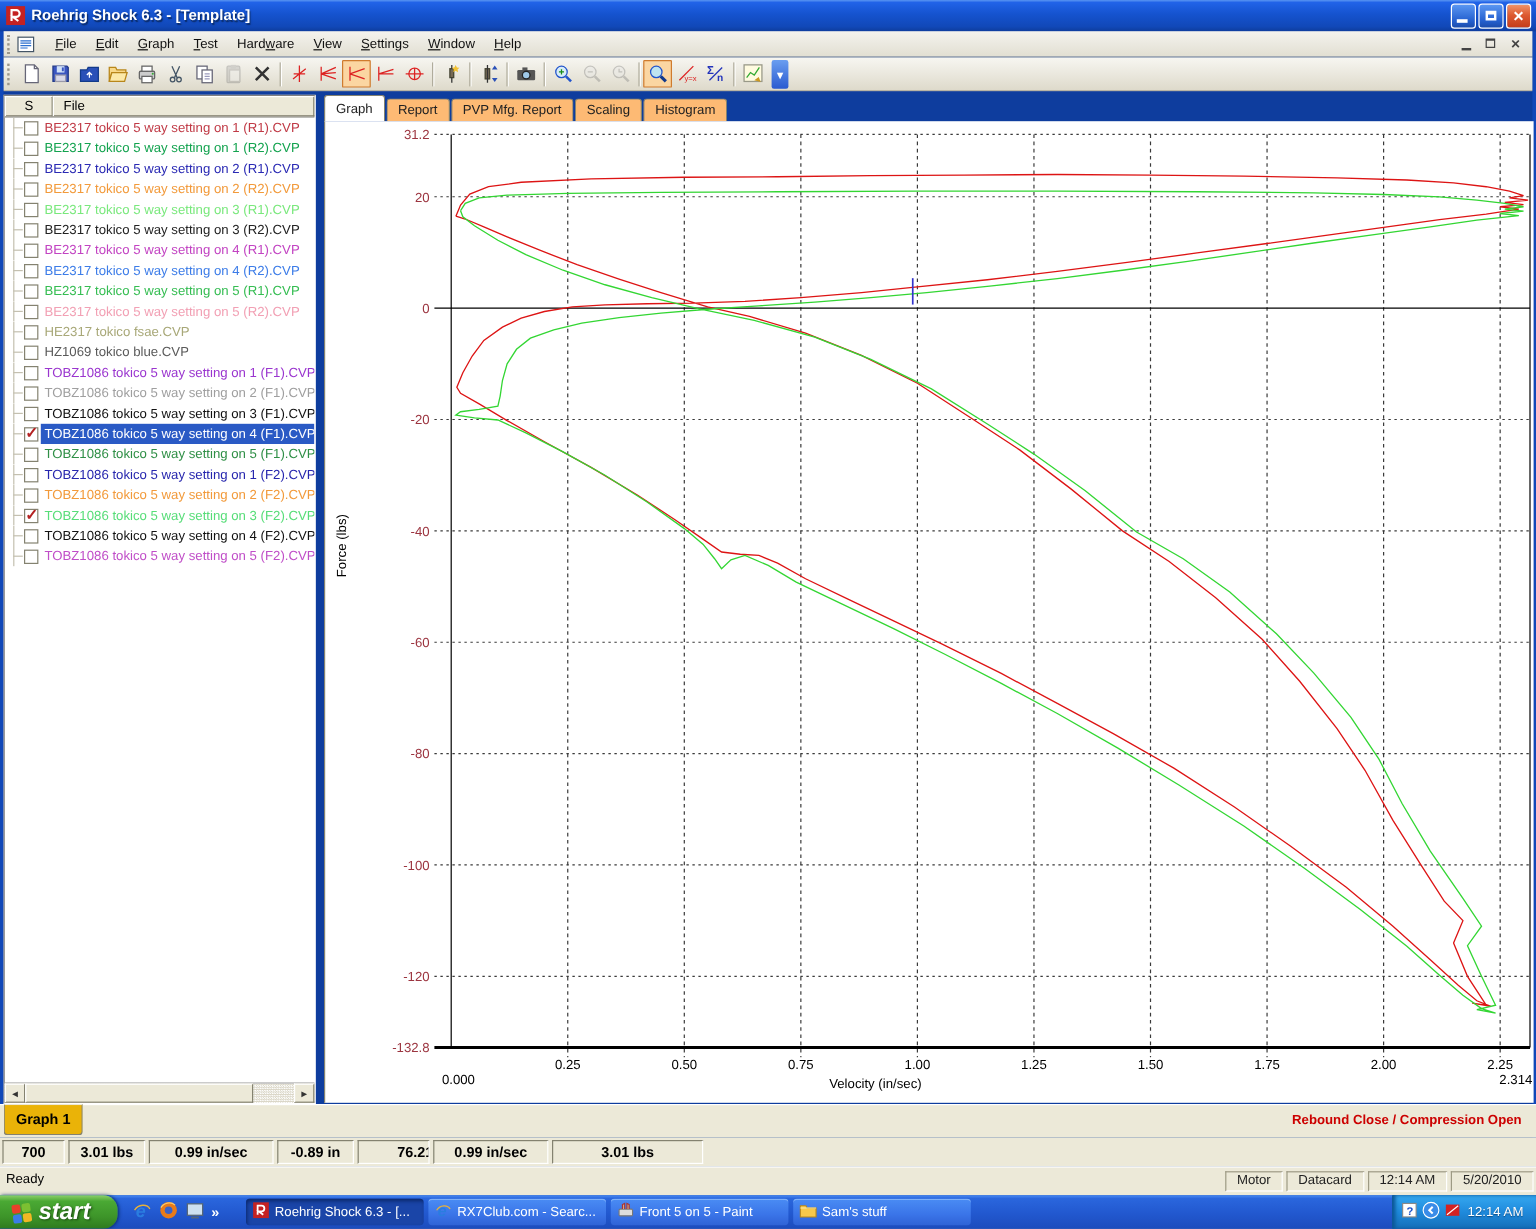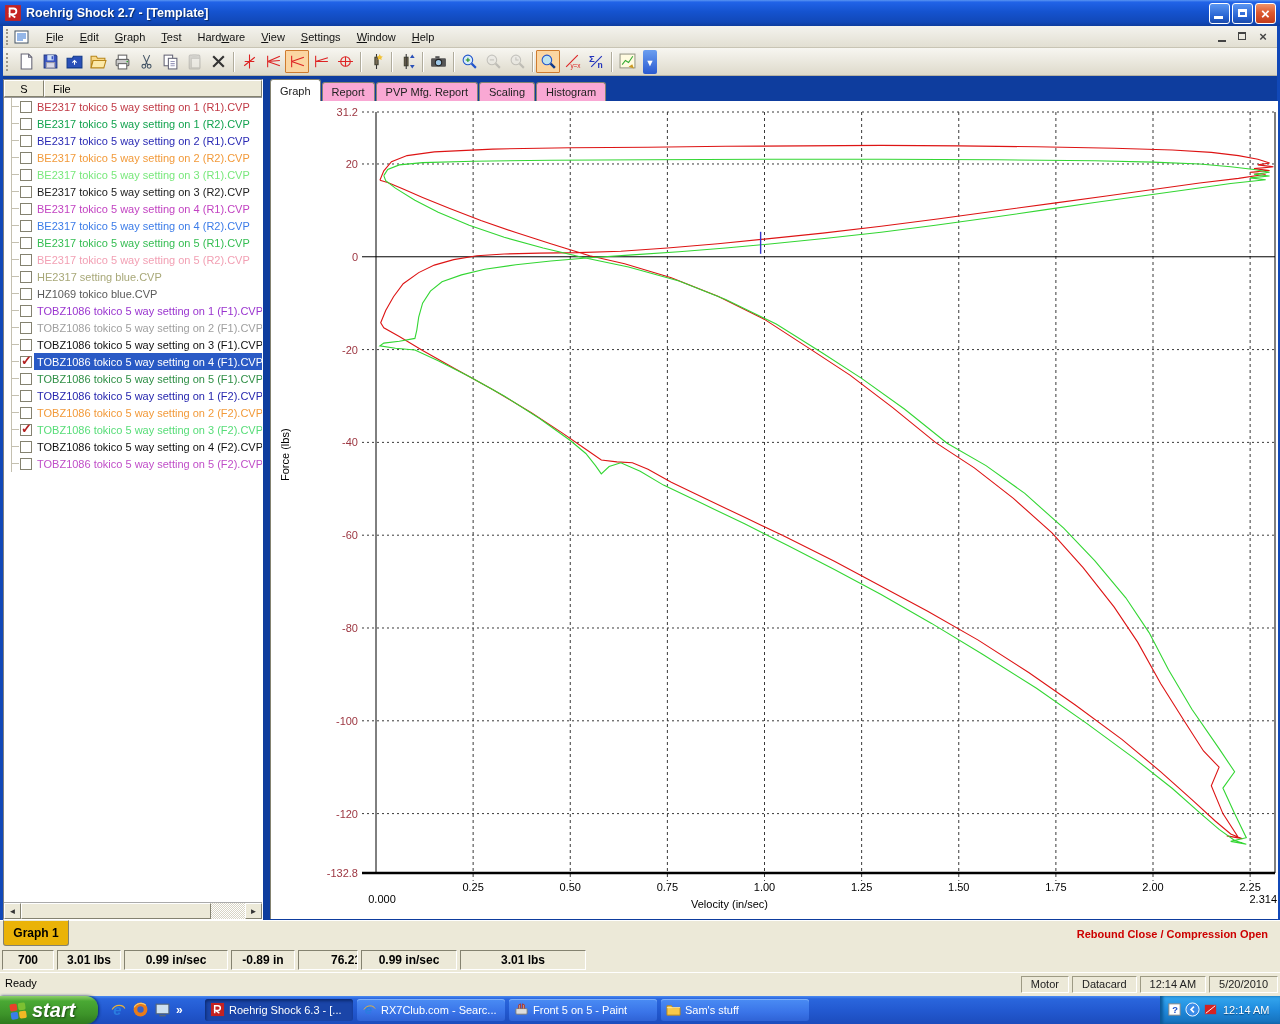--- a/index.html
+++ b/index.html
@@ -69,21 +69,21 @@
   .frow.sel .flabel { color:#fff !important; position:relative; }
   .hscroll { position:absolute; left:0; bottom:0; width:258px; height:17px; display:flex;
      background:repeating-conic-gradient(#fff 0 25%, #d8d4c4 0 50%) 0 0/2px 2px; border-top:1px solid #aaa; }
   .sb-btn { width:17px; height:16px; background:#ece9d8; border:1px solid; border-color:#fff #848270 #848270 #fff;
      font-size:8px; text-align:center; line-height:15px; color:#333; flex:0 0 17px; }
   .sb-thumb { width:190px; height:16px; background:#ece9d8; border:1px solid; border-color:#fff #848270 #848270 #fff; }
   .sb-track { flex:1; }
 
   
   .tabs { position:absolute; left:270px; top:79px; width:1007px; height:22px; display:flex; align-items:flex-end; }
-  .tab { height:19px; padding:0 9px; line-height:18px; background:#f9a8d4; border:1px solid #848270; border-bottom:none;
+  .tab { height:19px; padding:0 9px; line-height:18px; background:#fdba74; border:1px solid #848270; border-bottom:none;
      border-radius:3px 3px 0 0; margin-right:1px; color:#222; }
   .tab.active { height:22px; background:#fff; font-weight:normal; border-color:#848270; position:relative; z-index:2; line-height:22px; }
   .plot { position:absolute; left:270px; top:101px; width:1008px; height:818px; background:#fff;
      border-left:1px solid #848270; }
   #chart { position:absolute; left:0; top:0; width:1008px; height:818px; }
   .ylab { position:absolute; left:8px; top:380px; transform:rotate(-90deg); transform-origin:left top; font-size:11px; color:#000; }
   .xlab { position:absolute; left:420px; top:797px; font-size:11px; color:#000; }
 
   .annstrip { position:absolute; left:0px; top:920px; width:1280px; height:28px; background:#ece9d8; border-top:1px solid #fff; }
   .ann { position:absolute; right:12px; top:7px; color:#cc0000; font-weight:bold; font-size:11px; }
@@ -134,21 +134,21 @@
 
 <div id="app">
   <div class="frame-l"></div>
   <div class="frame-r"></div>
 
   <div class="titlebar">
     <span class="app-ico"><svg viewBox="0 0 16 16">
           <rect x="1" y="1" width="14" height="14" fill="#c42222"></rect>
           <path d="M5 12V4h3.5a2.5 2.5 0 010 5H6l4 3" stroke="#fff" fill="none" stroke-width="1.6"></path>
         </svg></span>
-    <span class="wtitle">Roehrig Shock 2.7 - [Template]</span>
+    <span class="wtitle">Roehrig Shock 6.3 - [Template]</span>
     <span class="winbtns">
       <span class="wb">
           <span class="mini"></span>
         </span>
       <span class="wb">
           <span class="rest"></span>
         </span>
       <span class="wb close">
           <span class="xx">×</span>
         </span>
@@ -406,21 +406,21 @@
           <span class="flabel" style="color: rgb(53, 189, 82);">BE2317 tokico 5 way setting on 5 (R1).CVP</span>
         </div>
         <div class="frow">
           <span class="tree"></span>
           <span class="cb"></span>
           <span class="flabel" style="color: rgb(242, 160, 180);">BE2317 tokico 5 way setting on 5 (R2).CVP</span>
         </div>
         <div class="frow">
           <span class="tree"></span>
           <span class="cb"></span>
-          <span class="flabel" style="color: rgb(168, 168, 120);">HE2317 setting blue.CVP</span>
+          <span class="flabel" style="color: rgb(168, 168, 120);">HE2317 tokico fsae.CVP</span>
         </div>
         <div class="frow">
           <span class="tree"></span>
           <span class="cb"></span>
           <span class="flabel" style="color: rgb(90, 90, 90);">HZ1069 tokico blue.CVP</span>
         </div>
         <div class="frow">
           <span class="tree"></span>
           <span class="cb"></span>
           <span class="flabel" style="color: rgb(154, 53, 207);">TOBZ1086 tokico 5 way setting on 1 (F1).CVP</span>

